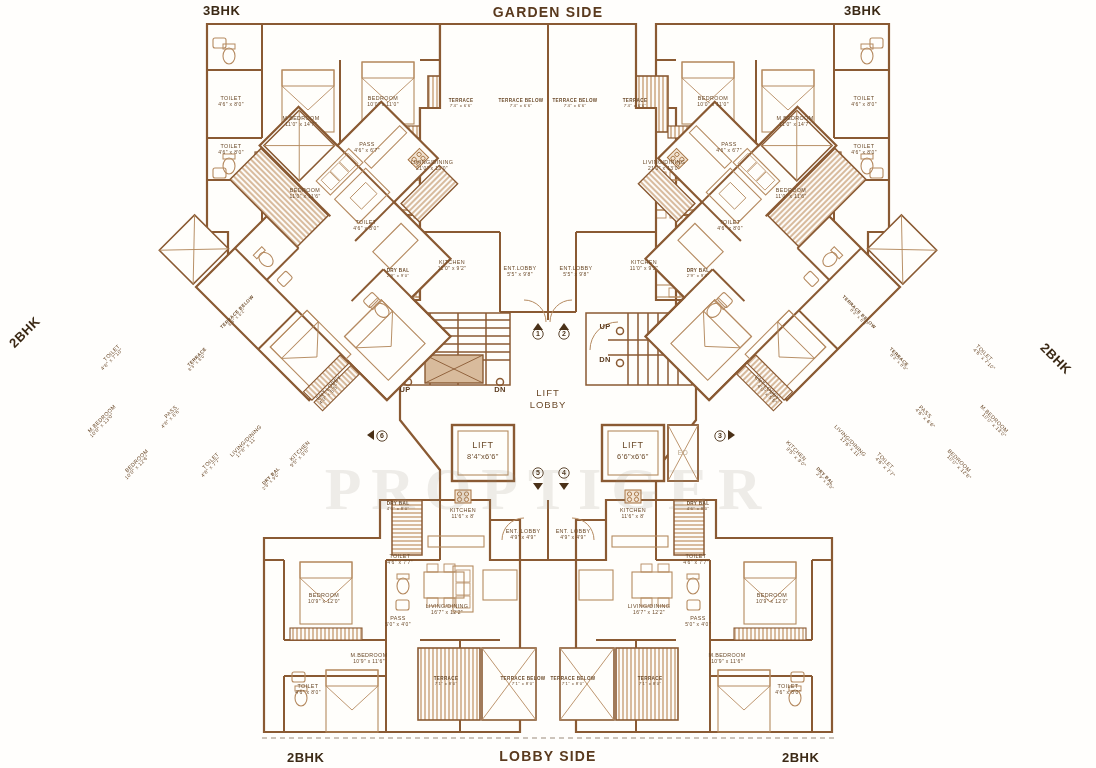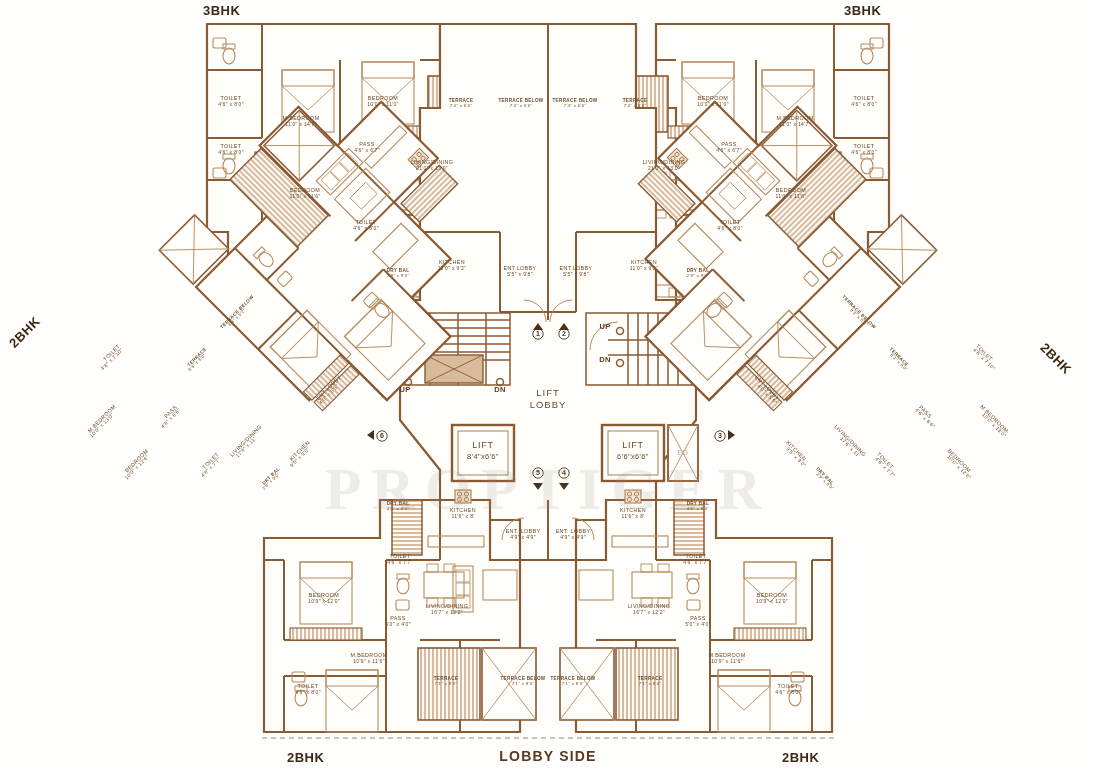--- a/index.html
+++ b/index.html
@@ -723,20 +723,21 @@
         <g>
           <path d="M374 430 L374 440 L367 435 Z" fill="#4a3118"></path>
           <circle cx="382" cy="436" r="5.2" fill="none" stroke="#4a3118" stroke-width="0.9"></circle>
           <text x="382" y="438" text-anchor="middle" font-family="&quot;Liberation Sans&quot;, sans-serif" font-size="7" fill="#4a3118" letter-spacing="0.35" font-weight="bold">6</text>
         </g>
       </g>
   </svg>
 
   <div class="watermark">PROPTIGER</div>
 
+  <div class="edge-label side-title" style="left:0;right:0;top:4px;text-align:center;">GARDEN SIDE</div>
   <div class="edge-label side-title" style="left:0;right:0;top:748px;text-align:center;">LOBBY SIDE</div>
 
   <div id="corner-labels">
       <div class="edge-label bhk" style="left: 203px; top: 3px; transform-origin: left top;">3BHK</div>
       <div class="edge-label bhk" style="left: 844px; top: 3px; transform-origin: left top;">3BHK</div>
       <div class="edge-label bhk" style="left: 6px; top: 340px; transform: rotate(-45deg); transform-origin: left top;">2BHK</div>
       <div class="edge-label bhk" style="left: 1048px; top: 340px; transform: rotate(45deg); transform-origin: left top;">2BHK</div>
       <div class="edge-label bhk" style="left: 287px; top: 750px; transform-origin: left top;">2BHK</div>
       <div class="edge-label bhk" style="left: 782px; top: 750px; transform-origin: left top;">2BHK</div>
     </div>

